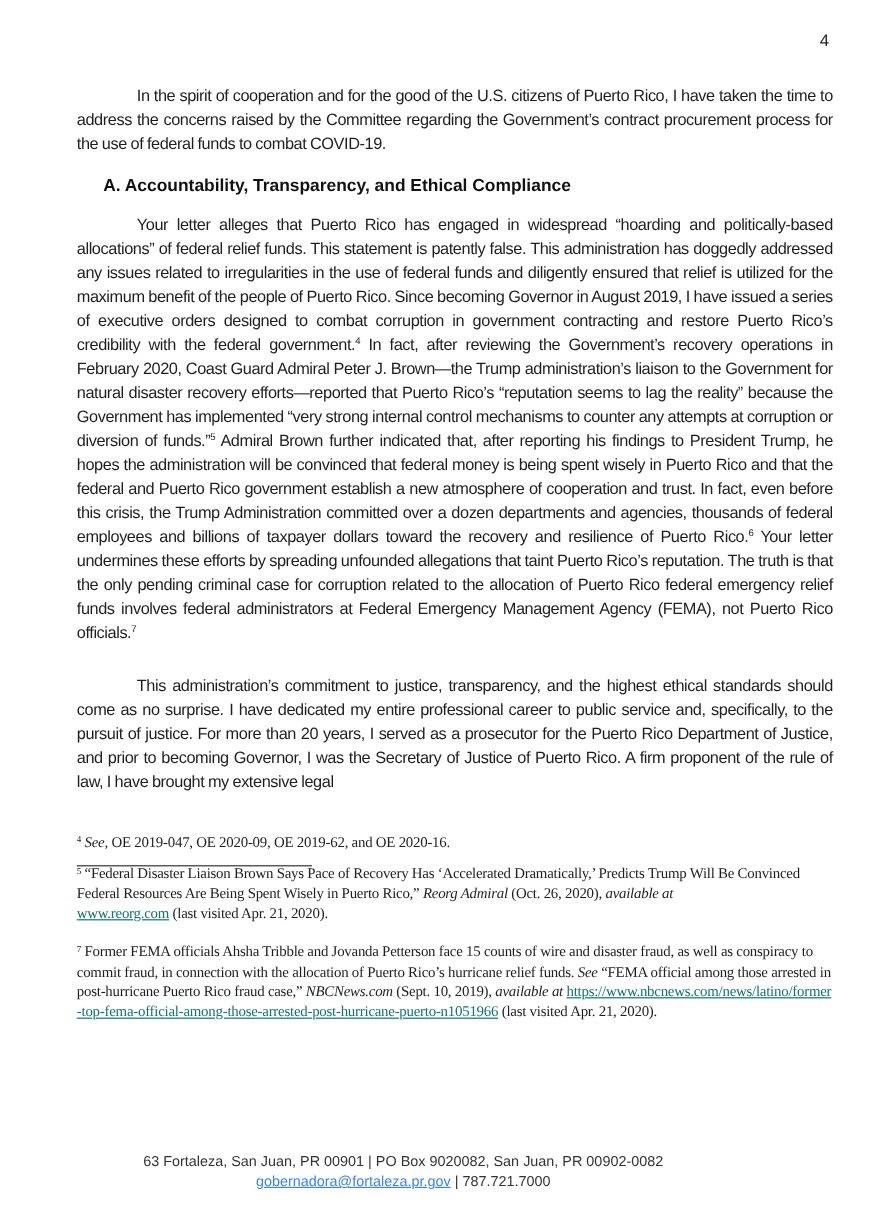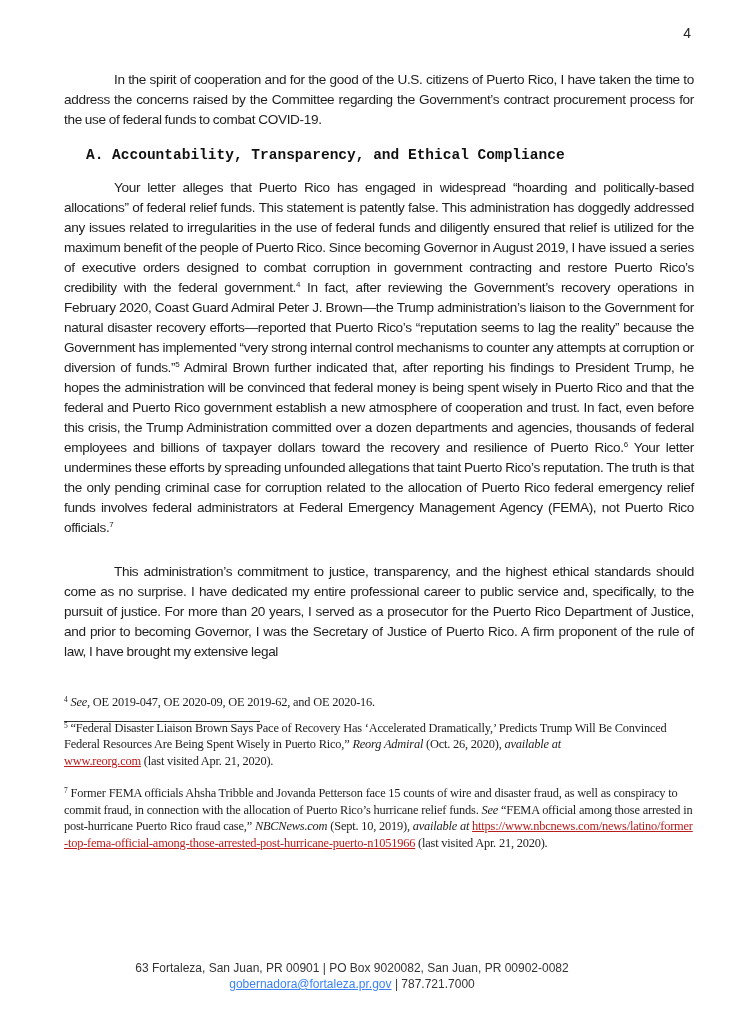--- a/index.html
+++ b/index.html
@@ -2,30 +2,30 @@
 <html><head>
 <meta charset="utf-8">
 <style>
   html, body { margin: 0; padding: 0; background: #ffffff; }
   body { width: 733px; height: 1024px; position: relative; overflow: hidden; color: #1e1e1e; }
   .page { position: absolute; left: 0; top: 0; width: 733px; height: 1024px; }
   .page-num { position: absolute; right: 42px; top: 25px; font-family: "Liberation Sans", sans-serif; font-size: 14px; color: #222; }
   .body-text { position: absolute; left: 64px; width: 630px; font-family: "Liberation Sans", sans-serif; font-size: 13.6px; line-height: 20px; text-align: justify; letter-spacing: -0.35px; word-spacing: -0.4px; }
   .body-text p { margin: 0; text-indent: 50px; }
   .p1 { top: 70px; }
-  .heading { position: absolute; left: 86px; top: 147px; font-family: Liberation Mono, monospace; font-weight: bold; font-size: 14.5px; color: #111; }
+  .heading { position: absolute; left: 86px; top: 147px; font-family: Liberation Sans, sans-serif; font-weight: bold; font-size: 14.5px; color: #111; }
   .p2 { top: 178px; }
   .p3 { top: 562px; }
   sup { font-size: 8px; line-height: 0; vertical-align: 5px; }
   .fn-rule { position: absolute; left: 64px; top: 721px; width: 196px; border-top: 1px solid #333; }
   .footnotes { position: absolute; left: 64px; top: 694px; width: 630px; font-family: "Liberation Serif", serif; font-size: 12.4px; line-height: 16.5px; letter-spacing: -0.2px; }
   .fn { margin: 0 0 9px 0; }
   .fn .num { font-size: 7.5px; vertical-align: 4px; line-height: 0; }
-  .link { color: #b91c1c; text-decoration: underline; }
-  .footer { position: absolute; left: 0; width: 672px; top: 960px; text-align: center; font-family: "Liberation Sans", sans-serif; font-size: 12px; line-height: 16px; color: #333; margin-left: 16px; }
+  .link { color: #0f766e; text-decoration: underline; }
+  .footer { position: absolute; left: 0; width: 672px; top: 960px; text-align: center; font-family: "Liberation Sans", sans-serif; font-size: 12px; line-height: 16px; color: #333; }
   .footer .email { text-decoration: underline; color: #3b82f6; }
 </style>
 </head>
 <body>
 
 <div class="page">
 
   <div class="page-num">4</div>
 
   <div class="body-text p1">

